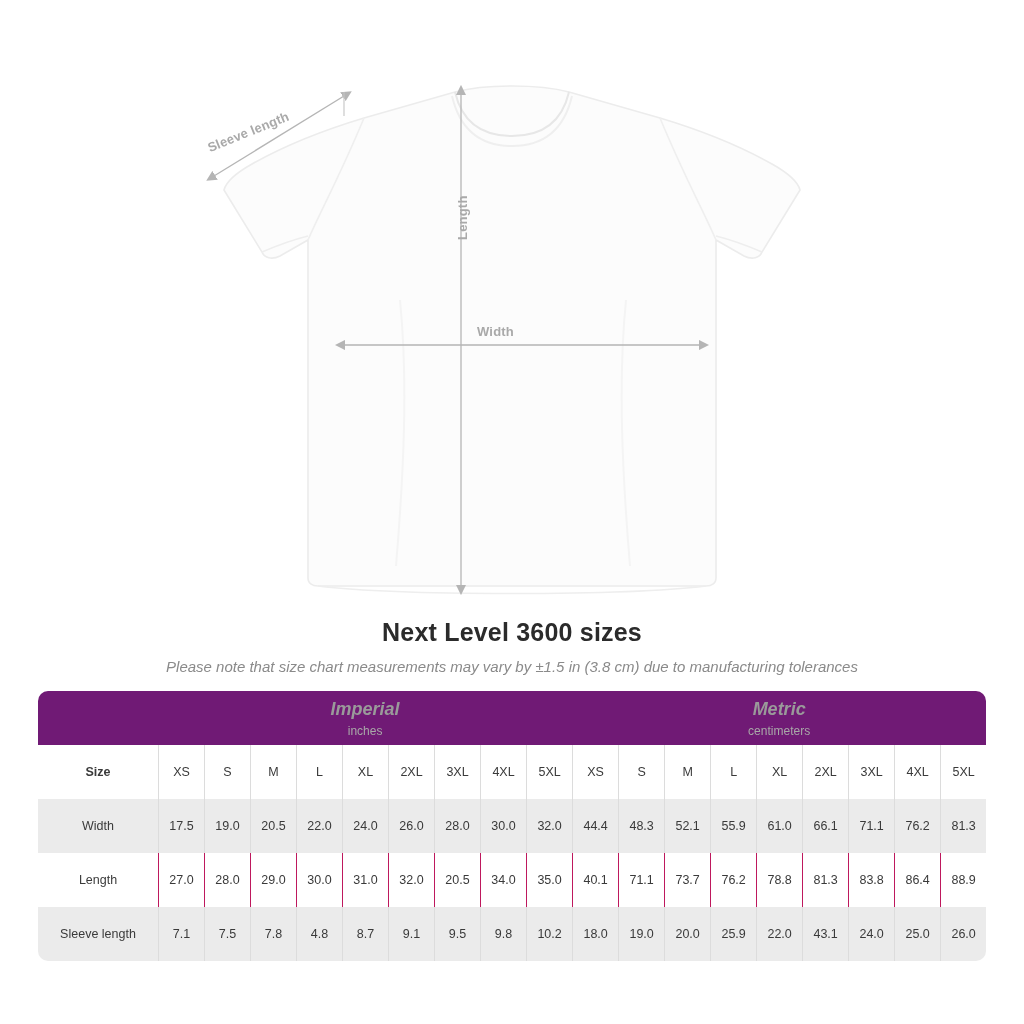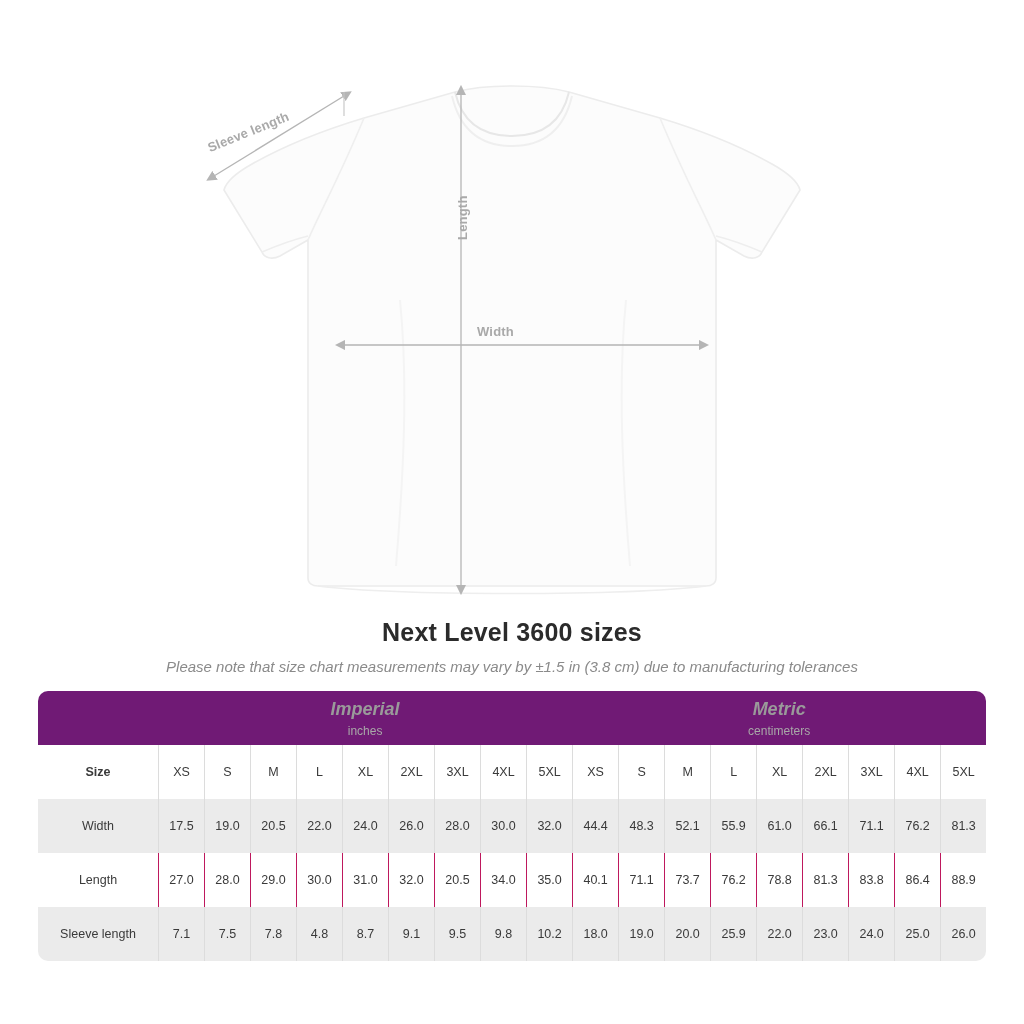--- a/index.html
+++ b/index.html
@@ -330,20 +330,20 @@
         <td class="sep">8.7</td>
         <td class="sep">9.1</td>
         <td class="sep">9.5</td>
         <td class="sep">9.8</td>
         <td class="sep">10.2</td>
         <td class="sep">18.0</td>
         <td class="sep">19.0</td>
         <td class="sep">20.0</td>
         <td class="sep">25.9</td>
         <td class="sep">22.0</td>
-        <td class="sep">23.0</td>
+        <td class="sep">43.1</td>
         <td class="sep">24.0</td>
         <td class="sep">25.0</td>
         <td class="sep corner-br">26.0</td>
       </tr>
     </tbody>
   </table>
 </div>
 
 </body></html>

